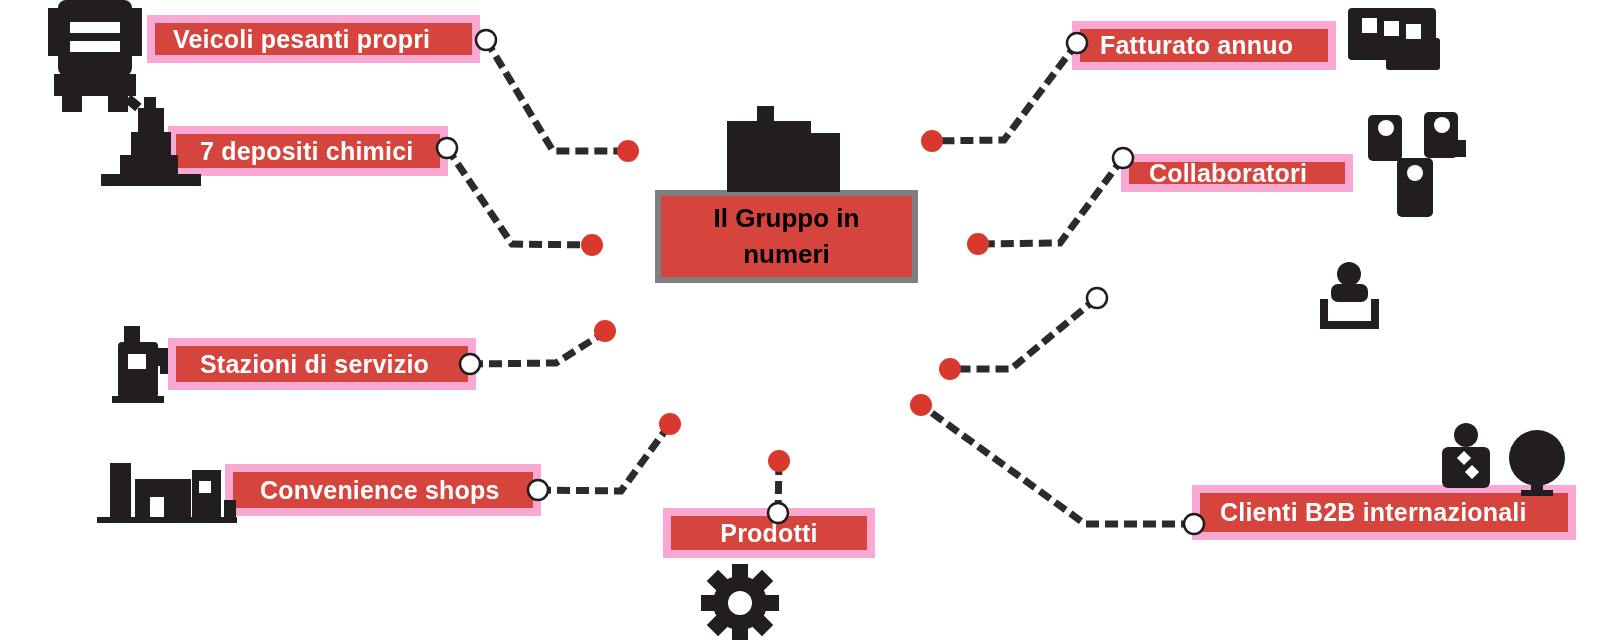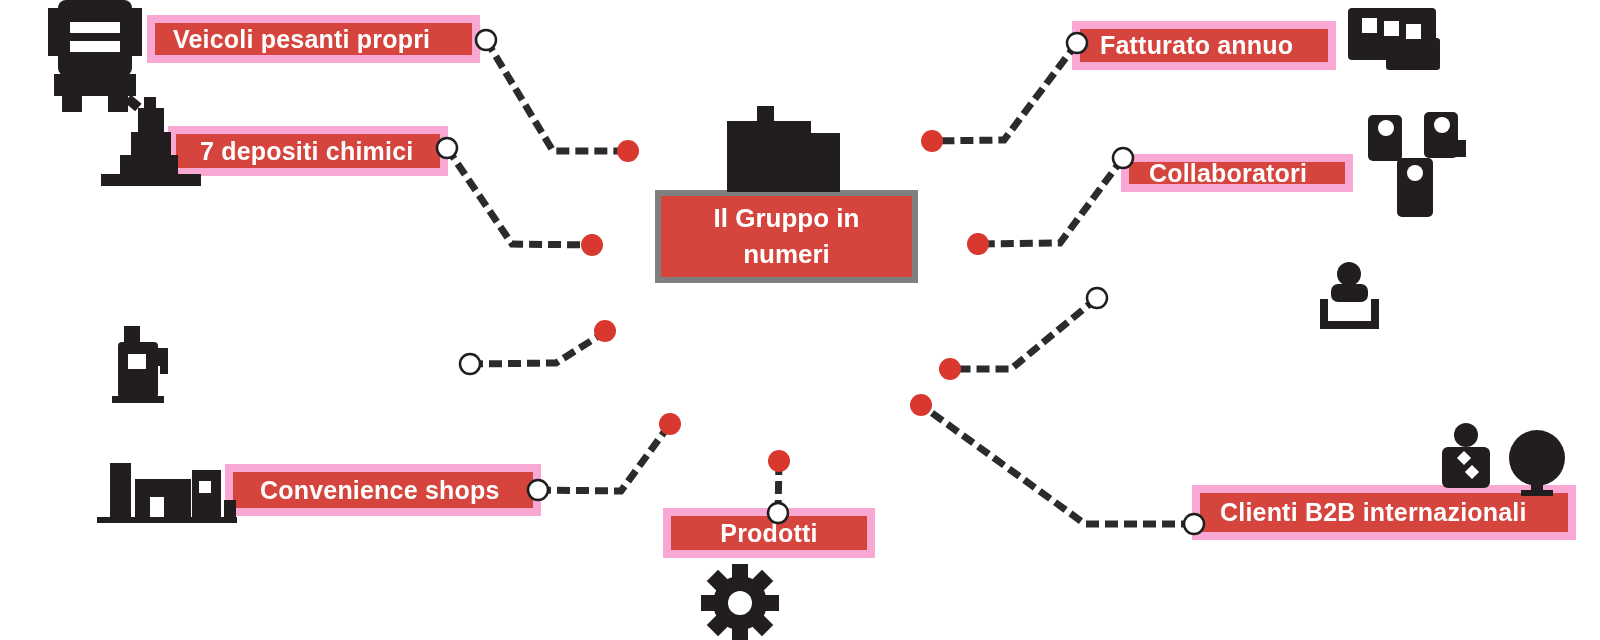--- a/index.html
+++ b/index.html
@@ -13,21 +13,21 @@
     display:flex;align-items:center;
     color:#ffffff;font-weight:bold;font-size:25px;letter-spacing:.2px;
     white-space:nowrap;
   }
   .label-box.pad{padding-left:20px;}
   .label-box.centered{justify-content:center;padding-left:0;}
   #center-box{
     position:absolute;box-sizing:border-box;
     background:#d5453d;border:6px solid #7f7f7f;
     display:flex;align-items:center;justify-content:center;text-align:center;
-    color:#ffffff;font-weight:bold;font-size:26px;line-height:1.35;
+    color:#000000;font-weight:bold;font-size:26px;line-height:1.35;
   }
   #center-box .inner{width:200px;white-space:normal;}
   svg#overlay{position:absolute;left:0;top:0;z-index:5;}
   .box-layer{position:absolute;left:0;top:0;width:1600px;height:640px;z-index:2;}
   
   #box-veicoli      {left:147px;top:15px;width:333px;height:48px;}
   #box-depositi     {left:168px;top:126px;width:280px;height:50px;}
   #box-stazioni     {left:168px;top:338px;width:308px;height:52px;}
   #box-convenience  {left:225px;top:464px;width:316px;height:52px;}
   #box-prodotti     {left:663px;top:508px;width:212px;height:50px;}
@@ -42,20 +42,23 @@
 
 <div id="stage">
 
   <div class="box-layer">
     <div class="label-box" id="box-veicoli">
       <span style="padding-left:18px;">Veicoli pesanti propri</span>
     </div>
     <div class="label-box" id="box-depositi">
       <span style="padding-left:24px;">7 depositi chimici</span>
     </div>
+    <div class="label-box" id="box-stazioni">
+      <span style="padding-left:24px;">Stazioni di servizio</span>
+    </div>
     <div class="label-box" id="box-convenience">
       <span style="padding-left:27px;">Convenience shops</span>
     </div>
     <div class="label-box centered" id="box-prodotti">
       <span>Prodotti</span>
     </div>
     <div id="center-box">
       <span class="inner">Il Gruppo in numeri</span>
     </div>
     <div class="label-box pad" id="box-fatturato">

